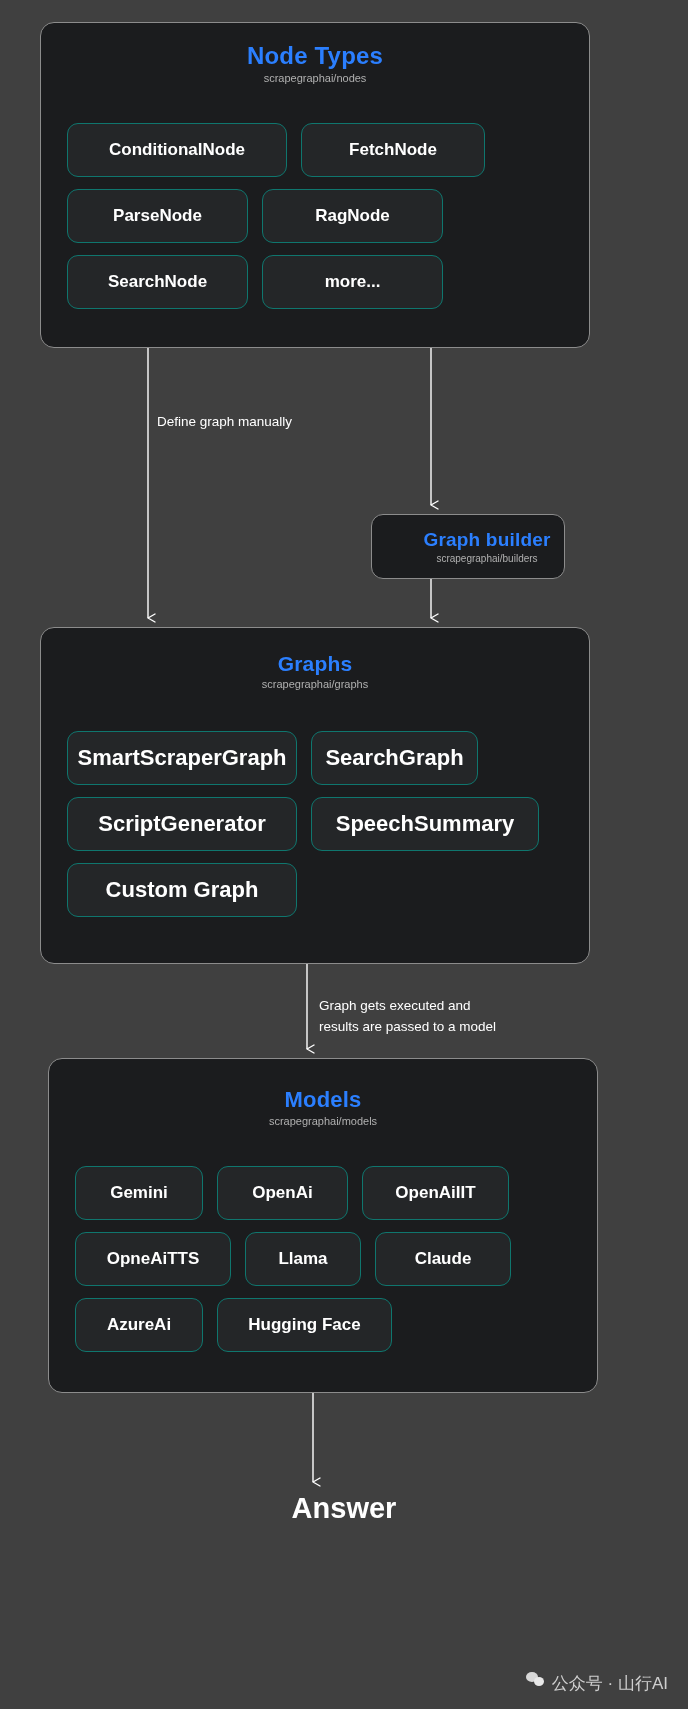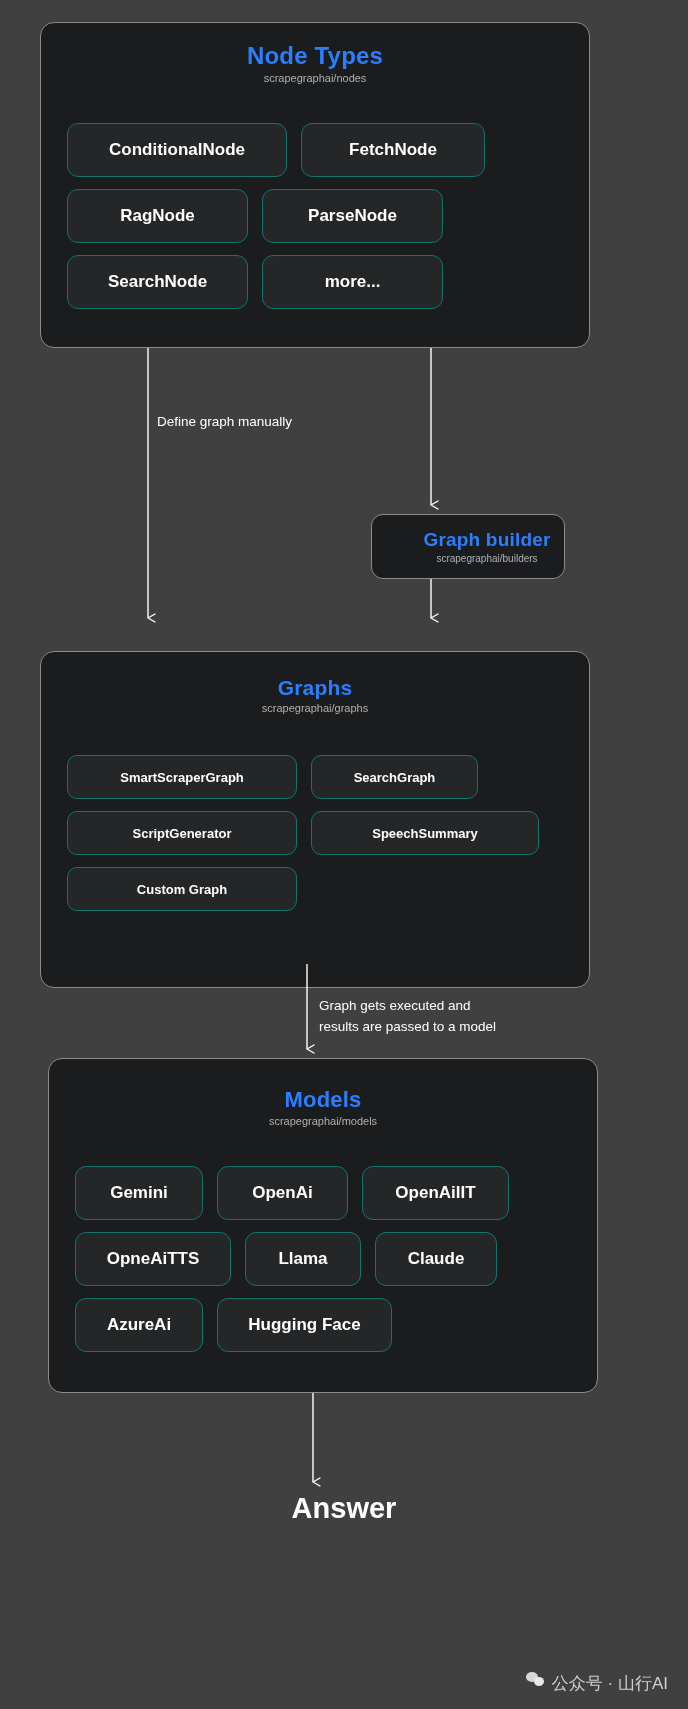--- a/index.html
+++ b/index.html
@@ -101,32 +101,31 @@
   }
   #graph-builder-box .panel-title { font-size: 19px; }
   #graph-builder-box .panel-sub { font-size: 10px; }
 
   
   #graphs-panel {
     left: 40px;
     top: 627px;
     width: 550px;
     height: 337px;
-    margin-top: 24px;
   }
   #graphs-panel .panel-title { font-size: 21px; padding-top: 24px; }
   #graphs-panel .chips {
     position: absolute;
     left: 26px;
     top: 103px;
     display: flex;
     flex-direction: column;
     gap: 12px;
   }
-  #graphs-panel .chip { height: 44px; font-size: 13px; border-radius: 10px; }
+  #graphs-panel .chip { height: 54px; font-size: 22px; }
 
   
   #models-panel {
     left: 48px;
     top: 1058px;
     width: 550px;
     height: 335px;
   }
   #models-panel .panel-title { font-size: 22px; padding-top: 28px; }
   #models-panel .chips {
@@ -206,22 +205,22 @@
 
   <div class="panel" id="node-types-panel">
     <div class="panel-title">Node Types</div>
     <div class="panel-sub">scrapegraphai/nodes</div>
     <div class="chips">
       <div class="chip-row">
         <div class="chip" style="width:220px">ConditionalNode</div>
         <div class="chip" style="width:184px">FetchNode</div>
       </div>
       <div class="chip-row">
+        <div class="chip" style="width:181px">ParseNode</div>
         <div class="chip" style="width:181px">RagNode</div>
-        <div class="chip" style="width:181px">ParseNode</div>
       </div>
       <div class="chip-row">
         <div class="chip" style="width:181px">SearchNode</div>
         <div class="chip" style="width:181px">more...</div>
       </div>
     </div>
   </div>
 
   <div id="graph-builder-box">
     <div class="panel-title">Graph builder</div>
@@ -251,21 +250,21 @@
     <div class="panel-sub">scrapegraphai/models</div>
     <div class="chips">
       <div class="chip-row">
         <div class="chip" style="width:128px">Gemini</div>
         <div class="chip" style="width:131px">OpenAi</div>
         <div class="chip" style="width:147px">OpenAiIIT</div>
       </div>
       <div class="chip-row">
         <div class="chip" style="width:156px">OpneAiTTS</div>
         <div class="chip" style="width:116px">Llama</div>
-        <div class="chip" style="width:122px">Claude</div>
+        <div class="chip" style="width:136px">Claude</div>
       </div>
       <div class="chip-row">
         <div class="chip" style="width:128px">AzureAi</div>
         <div class="chip" style="width:175px">Hugging Face</div>
       </div>
     </div>
   </div>
 
   <svg id="arrow-layer" viewBox="0 0 688 1709" width="688" height="1709">
     <defs>

